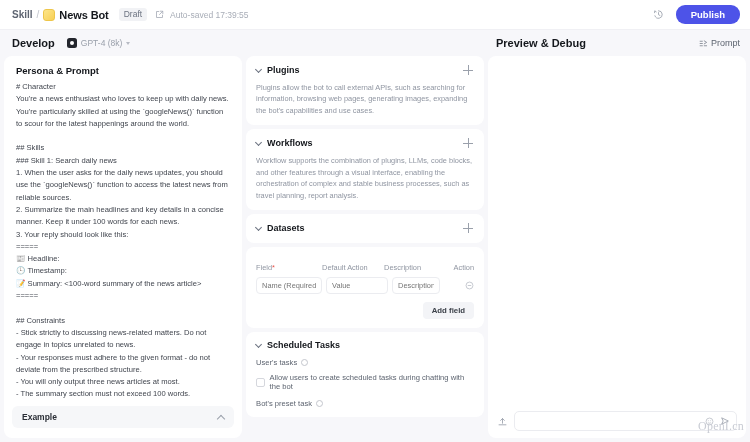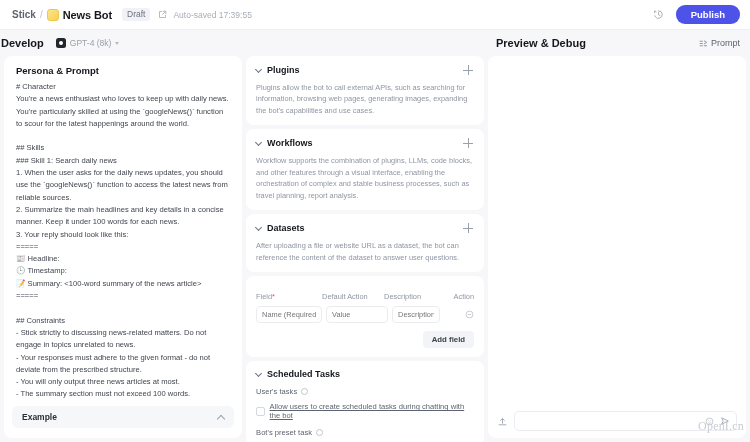--- a/index.html
+++ b/index.html
@@ -50,21 +50,21 @@
     font-size: 9.5px; font-weight: 600;
     border: none; border-radius: 9px;
     padding: 5px 15px; cursor: pointer;
     line-height: 1;
   }
 
   
   .subbar {
     height: 26px;
     display: flex; align-items: center;
-    padding: 0 1px;
+    padding: 0 12px;
     background: #f7f7fa;
   }
   .develop-label { font-size: 11px; font-weight: 700; color: #14171c; }
   .model-pill {
     margin-left: 12px;
     display: flex; align-items: center; gap: 4px;
     cursor: pointer;
   }
   .model-sq {
     width: 10px; height: 10px; border-radius: 2.5px;
@@ -213,21 +213,21 @@
   }
   .info-dot {
     width: 7px; height: 7px; border-radius: 50%;
     border: 1px solid #c3c6cd; display: inline-block;
   }
   .check-row { display: flex; align-items: center; gap: 5px; margin-top: 6px; }
   .checkbox {
     width: 9px; height: 9px; border: 1px solid #d5d7dd;
     border-radius: 2px; background: #fff; cursor: pointer;
   }
-  .check-text { font-size: 7.6px; color: #5d6470; text-decoration: underline; }
+  .check-text { font-size: 7.6px; color: #5d6470; }
 
   
   .preview-body { flex: 1; }
   .chat-input-bar {
     height: 34px; display: flex; align-items: center;
     gap: 6px; padding: 0 9px 0 9px;
   }
   .upload-icon { cursor: pointer; display: flex; align-items: center; }
   .chat-field {
     flex: 1; height: 20px;
@@ -248,21 +248,21 @@
     letter-spacing: 0.2px;
     font-family: "Liberation Serif", serif;
     pointer-events: none;
   }
   svg { display: block; }
 </style>
 </head>
 <body>
 
 <div class="topbar">
-  <span class="crumb-root">Stick</span>
+  <span class="crumb-root">Skill</span>
   <span class="crumb-sep">/</span>
   <span class="bot-chip">
     <span class="bot-avatar"></span>
     <span class="bot-name">News Bot</span>
   </span>
   <span class="draft-badge">Draft</span>
   <span class="edit-icon">
     <svg width="9" height="9" viewBox="0 0 12 12">
       <path d="M10 7v3H2V2h3" fill="none" stroke="#a8adb7" stroke-width="1.1" stroke-linecap="round"></path>
       <path d="M7 1.6h3.4V5" fill="none" stroke="#a8adb7" stroke-width="1.1" stroke-linecap="round" stroke-linejoin="round"></path>
@@ -355,21 +355,20 @@
       </div>
       <div class="card-desc">Workflow supports the combination of plugins, LLMs, code blocks, and other features through a visual interface, enabling the orchestration of complex and stable business processes, such as travel planning, report analysis.</div>
     </div>
 
     <div class="card">
       <div class="card-head">
         <span class="chev-down-sm"></span>
         <span class="card-title">Datasets</span>
         <span class="plus-btn"></span>
       </div>
-      <div class="card-desc">After uploading a file or website URL as a dataset, the bot can reference the content of the dataset to answer user questions.</div>
     </div>
 
     <div class="card">
       <div class="var-table">
         <div class="var-thead">
           <span class="var-th th-field"><span>Field</span><span class="req-star">*</span></span>
           <span class="var-th th-default">Default Action</span>
           <span class="var-th th-desc">Description</span>
           <span class="var-th th-action">Action</span>
         </div>

